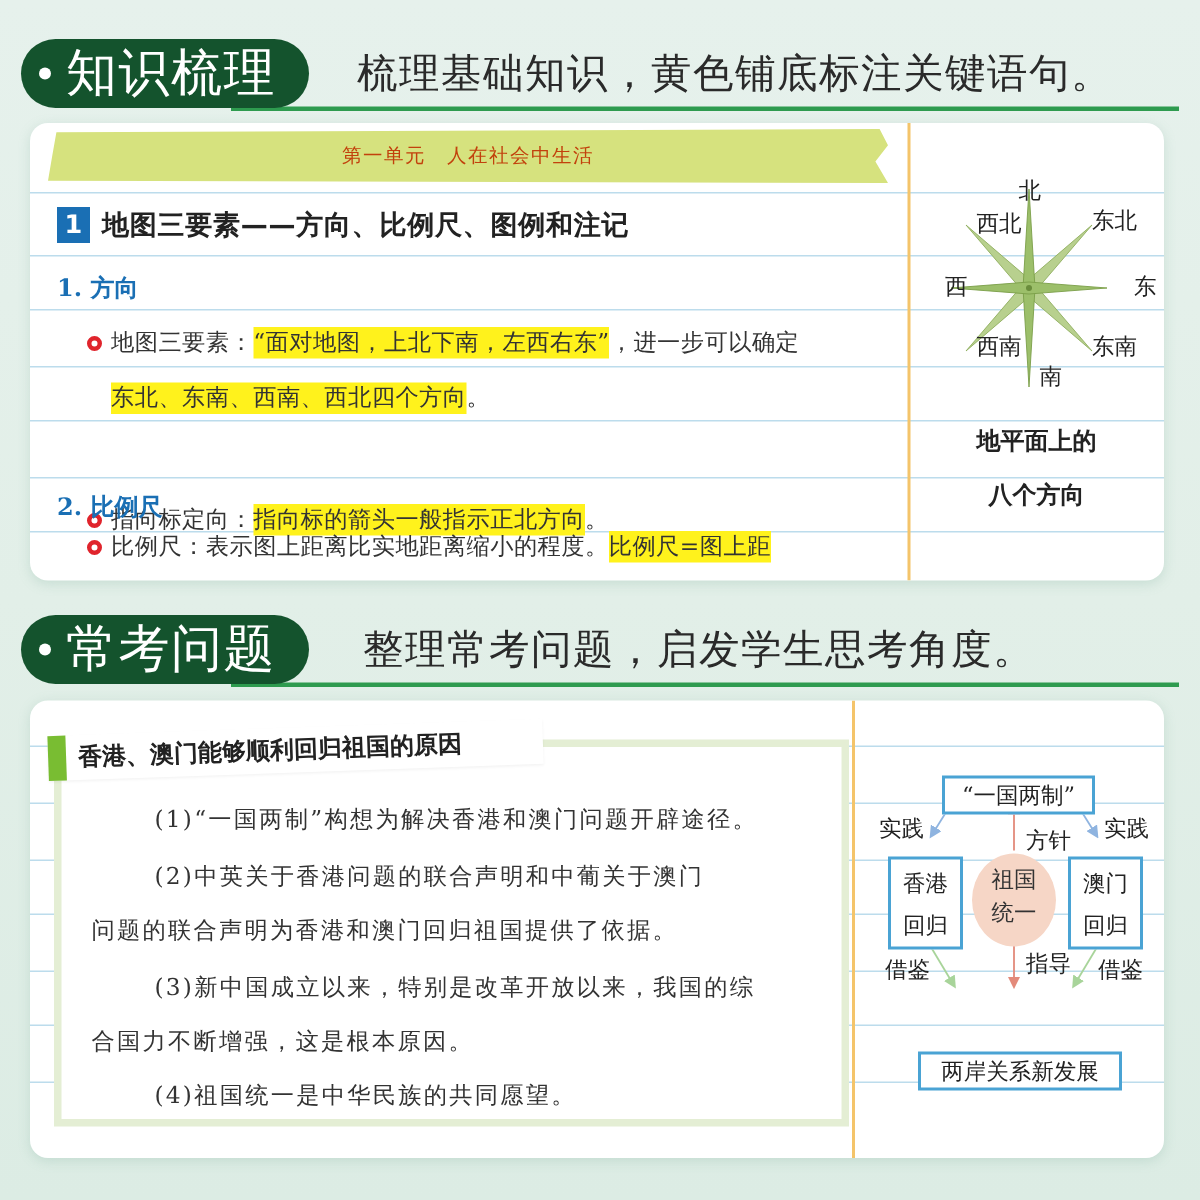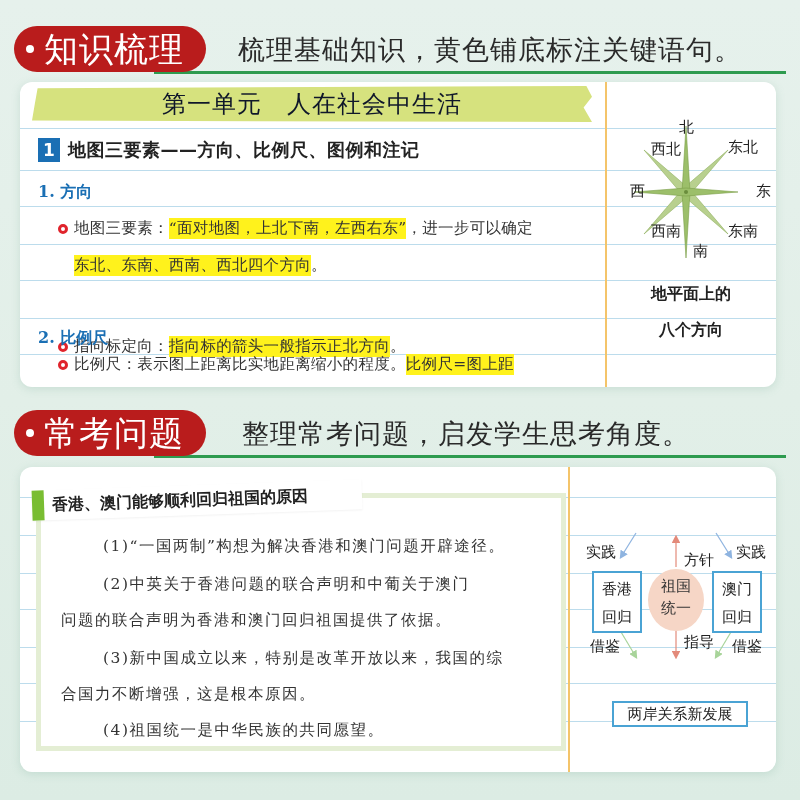--- a/index.html
+++ b/index.html
@@ -9,21 +9,21 @@
       font-family: "DejaVu Sans", "Liberation Sans", sans-serif;
       position: relative;
       color: #222;
     }
     
     .sec-header {
       position: absolute; left: 14px; width: 772px; height: 50px;
     }
     .sec-header .pill {
       position: absolute; left: 0; top: 0; height: 46px;
-      background: #b91c1c; border-radius: 23px 23px 23px 23px;
+      background: #14532d; border-radius: 23px 23px 23px 23px;
       color: #fff; font-size: 34px; line-height: 46px;
       padding: 0 22px 0 12px; letter-spacing: 1px;
       display: flex; align-items: center;
     }
     .sec-header .pill .dot {
       display: inline-block; width: 8px; height: 8px; background: #fff;
       border-radius: 50%; margin-right: 10px;
     }
     .sec-header .sub {
       position: absolute; top: 4px; font-size: 27px; color: #2a2a2a;
@@ -45,21 +45,21 @@
     .margin-line {
       position: absolute; top: 0; bottom: 0; width: 1.5px; background: #f4c46a;
     }
     
     #card1 { top: 82px; height: 305px; }
     .unit-banner {
       position: absolute; left: 12px; top: 4px; width: 560px; height: 36px;
       background: #d6e27e;
       clip-path: polygon(1% 6%, 99% 0%, 100% 30%, 98.5% 60%, 100% 100%, 0% 96%, 0.5% 50%);
       display: flex; align-items: center; justify-content: center;
-      font-size: 24px; color: #0f172a; letter-spacing: 1px;
+      font-size: 13px; color: #c2410c; letter-spacing: 1px;
     }
     .topic-row {
       position: absolute; left: 18px; top: 56px; display: flex; align-items: center;
     }
     .num-badge {
       width: 22px; height: 24px; background: #1a6fb4; color: #fff;
       font-size: 17px; font-weight: bold; text-align: center; line-height: 24px;
       margin-right: 8px;
     }
     .topic-title { font-size: 18px; font-weight: bold; color: #222; letter-spacing: 0.5px; }
@@ -251,20 +251,21 @@
             <path d="M0,0 L7,3.5 L0,7 z" fill="#e38a7a"></path>
           </marker>
       </defs>
       <line x1="60" y1="66" x2="45" y2="90" stroke="#8fb4e0" stroke-width="1.2" marker-end="url(#ab)"></line>
       <line x1="140" y1="66" x2="155" y2="90" stroke="#8fb4e0" stroke-width="1.2" marker-end="url(#ab)"></line>
       <line x1="45" y1="165" x2="60" y2="190" stroke="#a8d49a" stroke-width="1.2" marker-end="url(#ag)"></line>
       <line x1="155" y1="165" x2="140" y2="190" stroke="#a8d49a" stroke-width="1.2" marker-end="url(#ag)"></line>
       <line x1="100" y1="100" x2="100" y2="70" stroke="#e38a7a" stroke-width="1.2" marker-end="url(#ar)"></line>
       <line x1="100" y1="160" x2="100" y2="190" stroke="#e38a7a" stroke-width="1.2" marker-end="url(#ar)"></line>
     </svg>
+    <div class="dbox" style="left:52px; top:50px; width:102px; height:26px; line-height:22px;">“一国两制”</div>
     <div class="dlbl" style="left:10px; top:76px;">实践</div>
     <div class="dlbl" style="left:160px; top:76px;">实践</div>
     <div class="dlbl" style="left:108px; top:84px;">方针</div>
     <div class="dbox" style="left:16px; top:104px; width:50px; height:62px; line-height:28px; padding-top:2px;">
       <div>香港</div>
       <div>回归</div>
     </div>
     <div class="circle" style="left:72px; top:102px; width:56px; height:62px;">
       <div>祖国</div>
       <div>统一</div>

